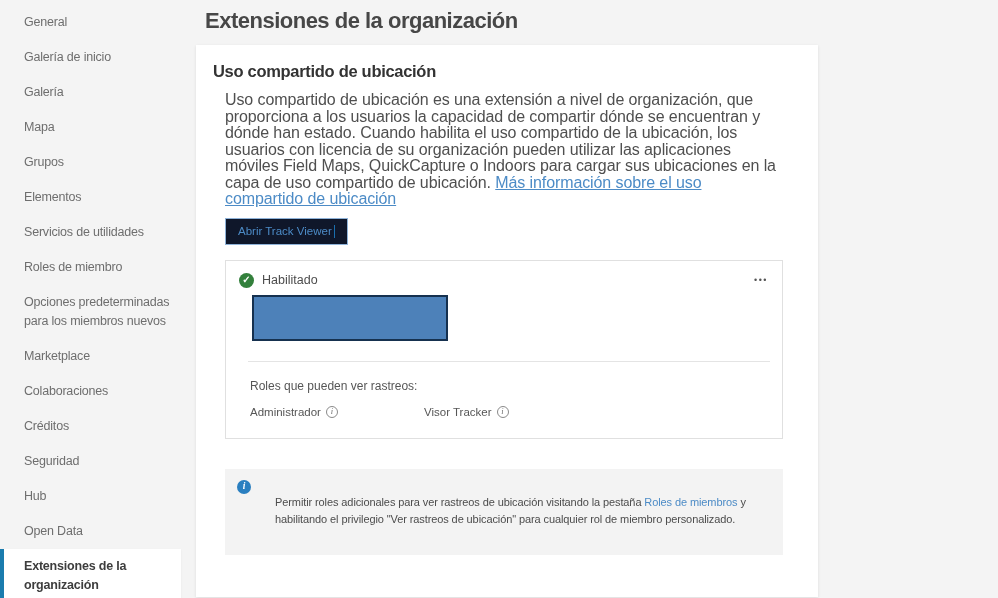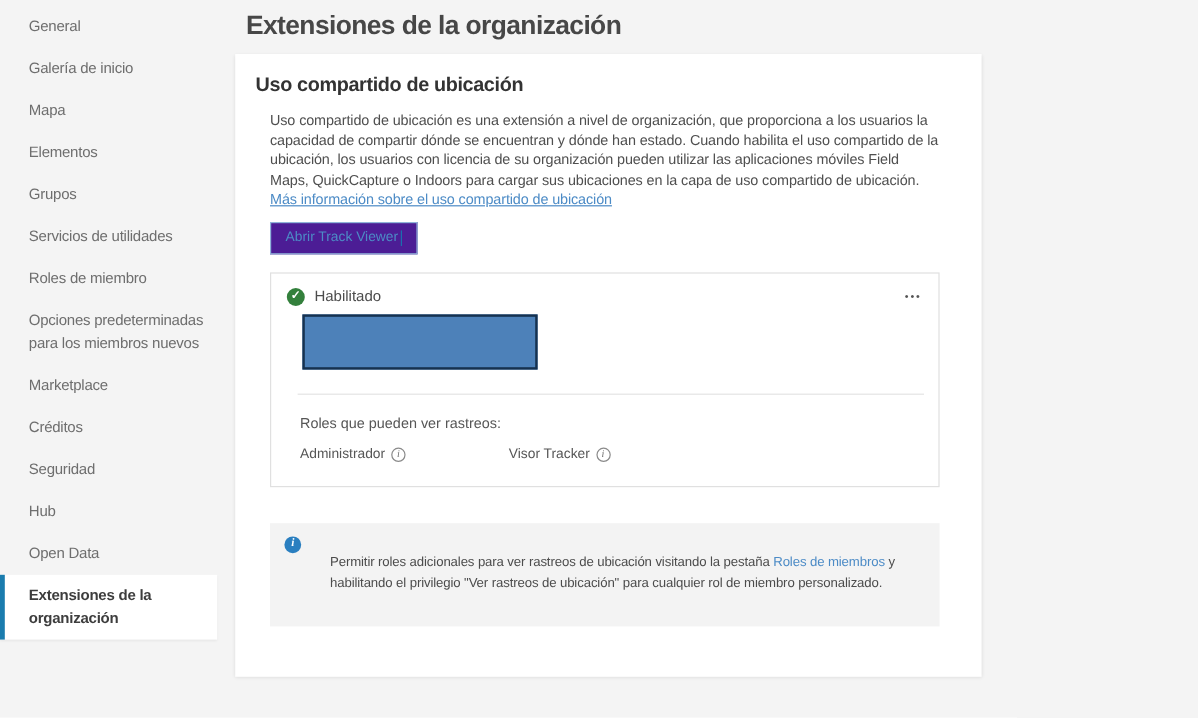--- a/index.html
+++ b/index.html
@@ -38,28 +38,28 @@
     padding:17px 35px 42px 17px;
     box-shadow:0 1px 3px rgba(0,0,0,0.10);
   }
   .card-title {
     margin:0; font-size:16.5px; letter-spacing:-0.3px;
     font-weight:700; color:#333333;
   }
   .indent { margin-left:12px; }
 
   .desc {
-    margin:11px 0 0; font-size:12px; line-height:16.5px;
+    margin:11px 0 0; font-size:16px; line-height:16.5px;
     letter-spacing:-0.1px; color:#4f4f4f;
   }
   .link { color:#4c8bc6; text-decoration:underline; cursor:pointer; }
 
   .outline-btn {
     margin-top:10px; display:inline-flex; align-items:center;
-    background:#4c1d95; border:1px solid #8fb3d9; border-radius:0;
+    background:#0f172a; border:1px solid #8fb3d9; border-radius:0;
     color:#4c8bc6; font-size:11.5px; font-family:inherit;
     padding:6px 12px; cursor:pointer;
   }
   .caret { width:1px; height:13px; background:#1a6fae; margin-left:2px; }
 
   
   .status-card {
     margin-top:15px; border:1px solid #e0e0e0; background:#fff;
     padding:12px 12px 20px 13px;
   }
@@ -109,27 +109,29 @@
   .note-link { color:#4c8bc6; text-decoration:none; cursor:pointer; }
 </style>
 </head>
 <body>
 
 <div class="layout">
 
   <aside class="sidebar">
     <div class="nav-item">General</div>
     <div class="nav-item">Galería de inicio</div>
+    <div class="nav-item">Galería</div>
     <div class="nav-item">Mapa</div>
+    <div class="nav-item">Grupos</div>
     <div class="nav-item">Elementos</div>
-    <div class="nav-item">Grupos</div>
     <div class="nav-item">Servicios de utilidades</div>
     <div class="nav-item">Roles de miembro</div>
     <div class="nav-item">Opciones predeterminadas para los miembros nuevos</div>
     <div class="nav-item">Marketplace</div>
+    <div class="nav-item">Colaboraciones</div>
     <div class="nav-item">Créditos</div>
     <div class="nav-item">Seguridad</div>
     <div class="nav-item">Hub</div>
     <div class="nav-item">Open Data</div>
     <div class="nav-item active">Extensiones de la organización</div>
   </aside>
 
   <main class="main">
     <h1 class="page-title">Extensiones de la organización</h1>
 

